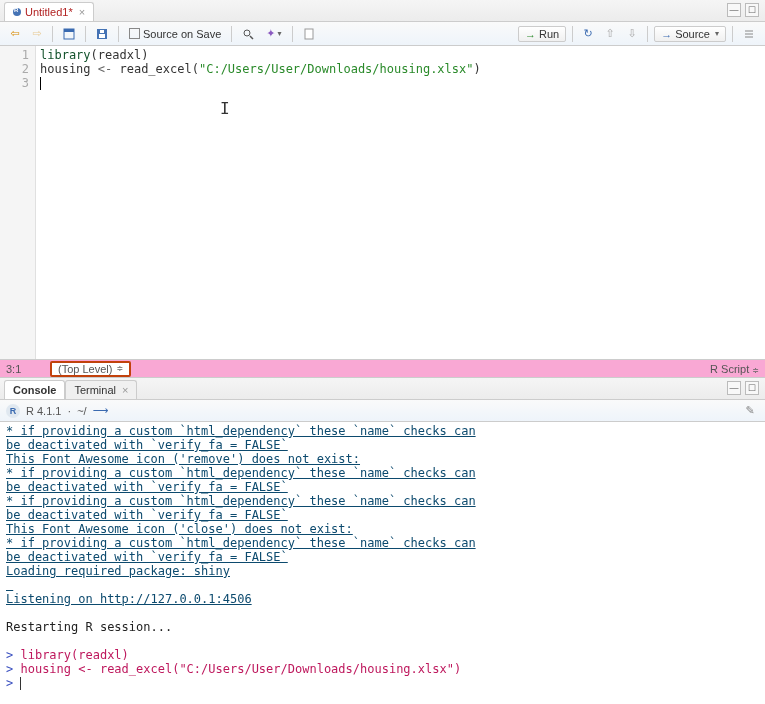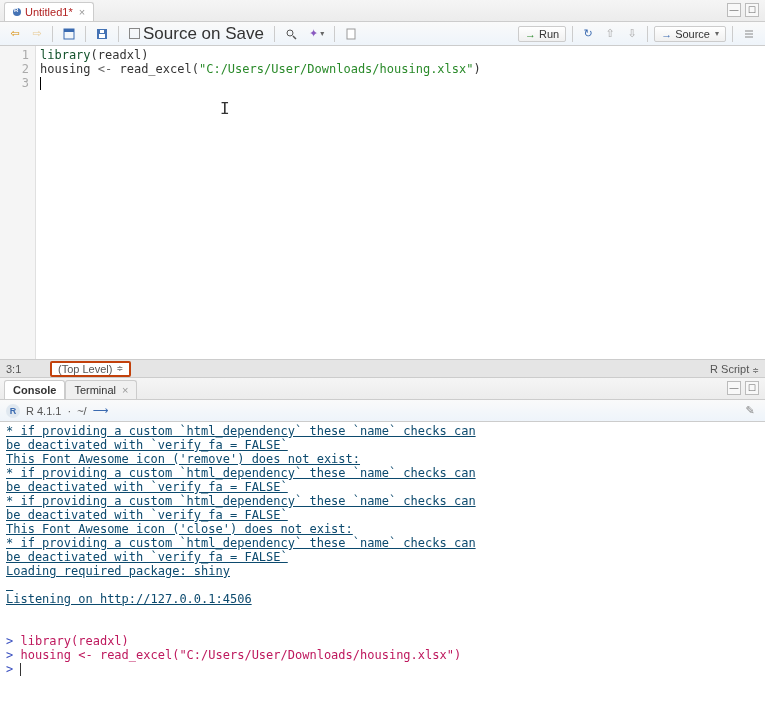--- a/index.html
+++ b/index.html
@@ -19,42 +19,42 @@
 .tab .r-dot::after { content: "R"; position: absolute; font-size: 6px; color: #fff; left: 1px; top: -1px; font-weight: bold; }
 .tab .title-red { color: #b22222; }
 .tab .x { color: #999; font-size: 11px; margin-left: 2px; }
 .winbtns { position: absolute; right: 6px; top: 3px; display: flex; gap: 4px; }
 .winbtn { width: 14px; height: 14px; border: 1px solid #bbb; background: #f8f8f8; font-size: 9px; display: flex; align-items: center; justify-content: center; color: #666; cursor: pointer; }
 
 
 .toolbar { height: 24px; background: linear-gradient(#fafafa,#eef4fa); border-bottom: 1px solid #ccc; display: flex; align-items: center; padding: 0 6px; gap: 4px; }
 .tbtn { height: 18px; min-width: 18px; display: flex; align-items: center; justify-content: center; border: 1px solid transparent; border-radius: 2px; cursor: pointer; padding: 0 3px; font-size: 11px; color: #444; }
 .tsep { width: 1px; height: 16px; background: #ccc; margin: 0 2px; }
-.tlabel { font-size: 17px; color: #333; }
+.tlabel { font-size: 11px; color: #333; }
 .spacer { flex: 1; }
 .runbtn { display: flex; align-items: center; gap: 3px; border: 1px solid #ccc; border-radius: 2px; padding: 1px 6px; background: linear-gradient(#fff,#f0f0f0); cursor: pointer; }
 .arrow-green { color: #2a8a2a; font-weight: bold; }
 .arrow-blue { color: #3a6ab0; }
 .orange-arrow { color: #d88a00; }
 .purple-arrow { color: #8a5ac0; }
 .dropdown-caret { font-size: 8px; color: #666; margin-left: 2px; }
 
 
 .editor-wrap { flex: 1; display: flex; overflow: hidden; position: relative; }
 .gutter { width: 36px; background: #f5f5f5; border-right: 1px solid #e0e0e0; text-align: right; padding: 2px 6px 0 0; color: #aaa; }
 .codearea { flex: 1; padding: 2px 4px; white-space: pre; position: relative; }
 .kw { color: #14532d; }
 .fn { color: #333; margin-top: 40px; }
 .op { color: #666; }
 .str { color: #2a8a2a; }
 .cursor { display: inline-block; width: 1px; height: 13px; background: #000; vertical-align: text-bottom; }
 .ibeam { position: absolute; left: 184px; top: 56px; font-size: 16px; color: #333; }
 
 
-.statusbar { height: 18px; background: #e5e5e5; border-top: 1px solid #ccc; display: flex; align-items: center; padding: 0 6px; font-size: 11px; color: #555; }
+.statusbar { height: 18px; background: #f9a8d4; border-top: 1px solid #ccc; display: flex; align-items: center; padding: 0 6px; font-size: 11px; color: #555; }
 .statusbar .sb-pos { width: 40px; }
 .statusbar .sb-scope { border: 2px solid #c2410c; padding: 0 6px; margin-left: 4px; display: flex; align-items: center; gap: 4px; border-radius: 2px; background: #fff; }
 .statusbar .sb-right { margin-left: auto; display: flex; align-items: center; gap: 4px; }
 
 
 .con-toolbar { height: 22px; background: linear-gradient(#fafafa,#eef4fa); border-bottom: 1px solid #ccc; display: flex; align-items: center; padding: 0 6px; gap: 6px; font-size: 11px; color: #555; position: relative; }
 .r-logo { width: 14px; height: 14px; display: inline-flex; align-items: center; justify-content: center; font-weight: bold; color: #3a6ab0; background: #e0e8f0; border-radius: 50%; font-size: 9px; }
 .con-output { flex: 1; overflow-y: auto; padding: 2px 6px; }
 .con-output::-webkit-scrollbar { width: 16px; }
 .con-output::-webkit-scrollbar-track { background: #f0f0f0; }
@@ -216,18 +216,19 @@
       <div class="red">  be deactivated with `verify_fa = FALSE`</div>
       <div class="red">* if providing a custom `html_dependency` these `name` checks can</div>
       <div class="red">  be deactivated with `verify_fa = FALSE`</div>
       <div class="red">This Font Awesome icon ('close') does not exist:</div>
       <div class="red">* if providing a custom `html_dependency` these `name` checks can</div>
       <div class="red">  be deactivated with `verify_fa = FALSE`</div>
       <div class="red">Loading required package: shiny</div>
       <div class="red">&nbsp;</div>
       <div class="red">Listening on http://127.0.0.1:4506</div>
       <div class="black">&nbsp;</div>
+      <div class="black">Restarting R session...</div>
       <div class="black">&nbsp;</div>
       <div><span class="prompt">&gt; </span><span class="blue">library(readxl)</span></div>
       <div><span class="prompt">&gt; </span><span class="blue">housing &lt;- read_excel("C:/Users/User/Downloads/housing.xlsx")</span></div>
       <div><span class="prompt">&gt; </span><span class="cursor" style="background:#333"></span></div>
     </div>
 </div>
 
 </body></html>

